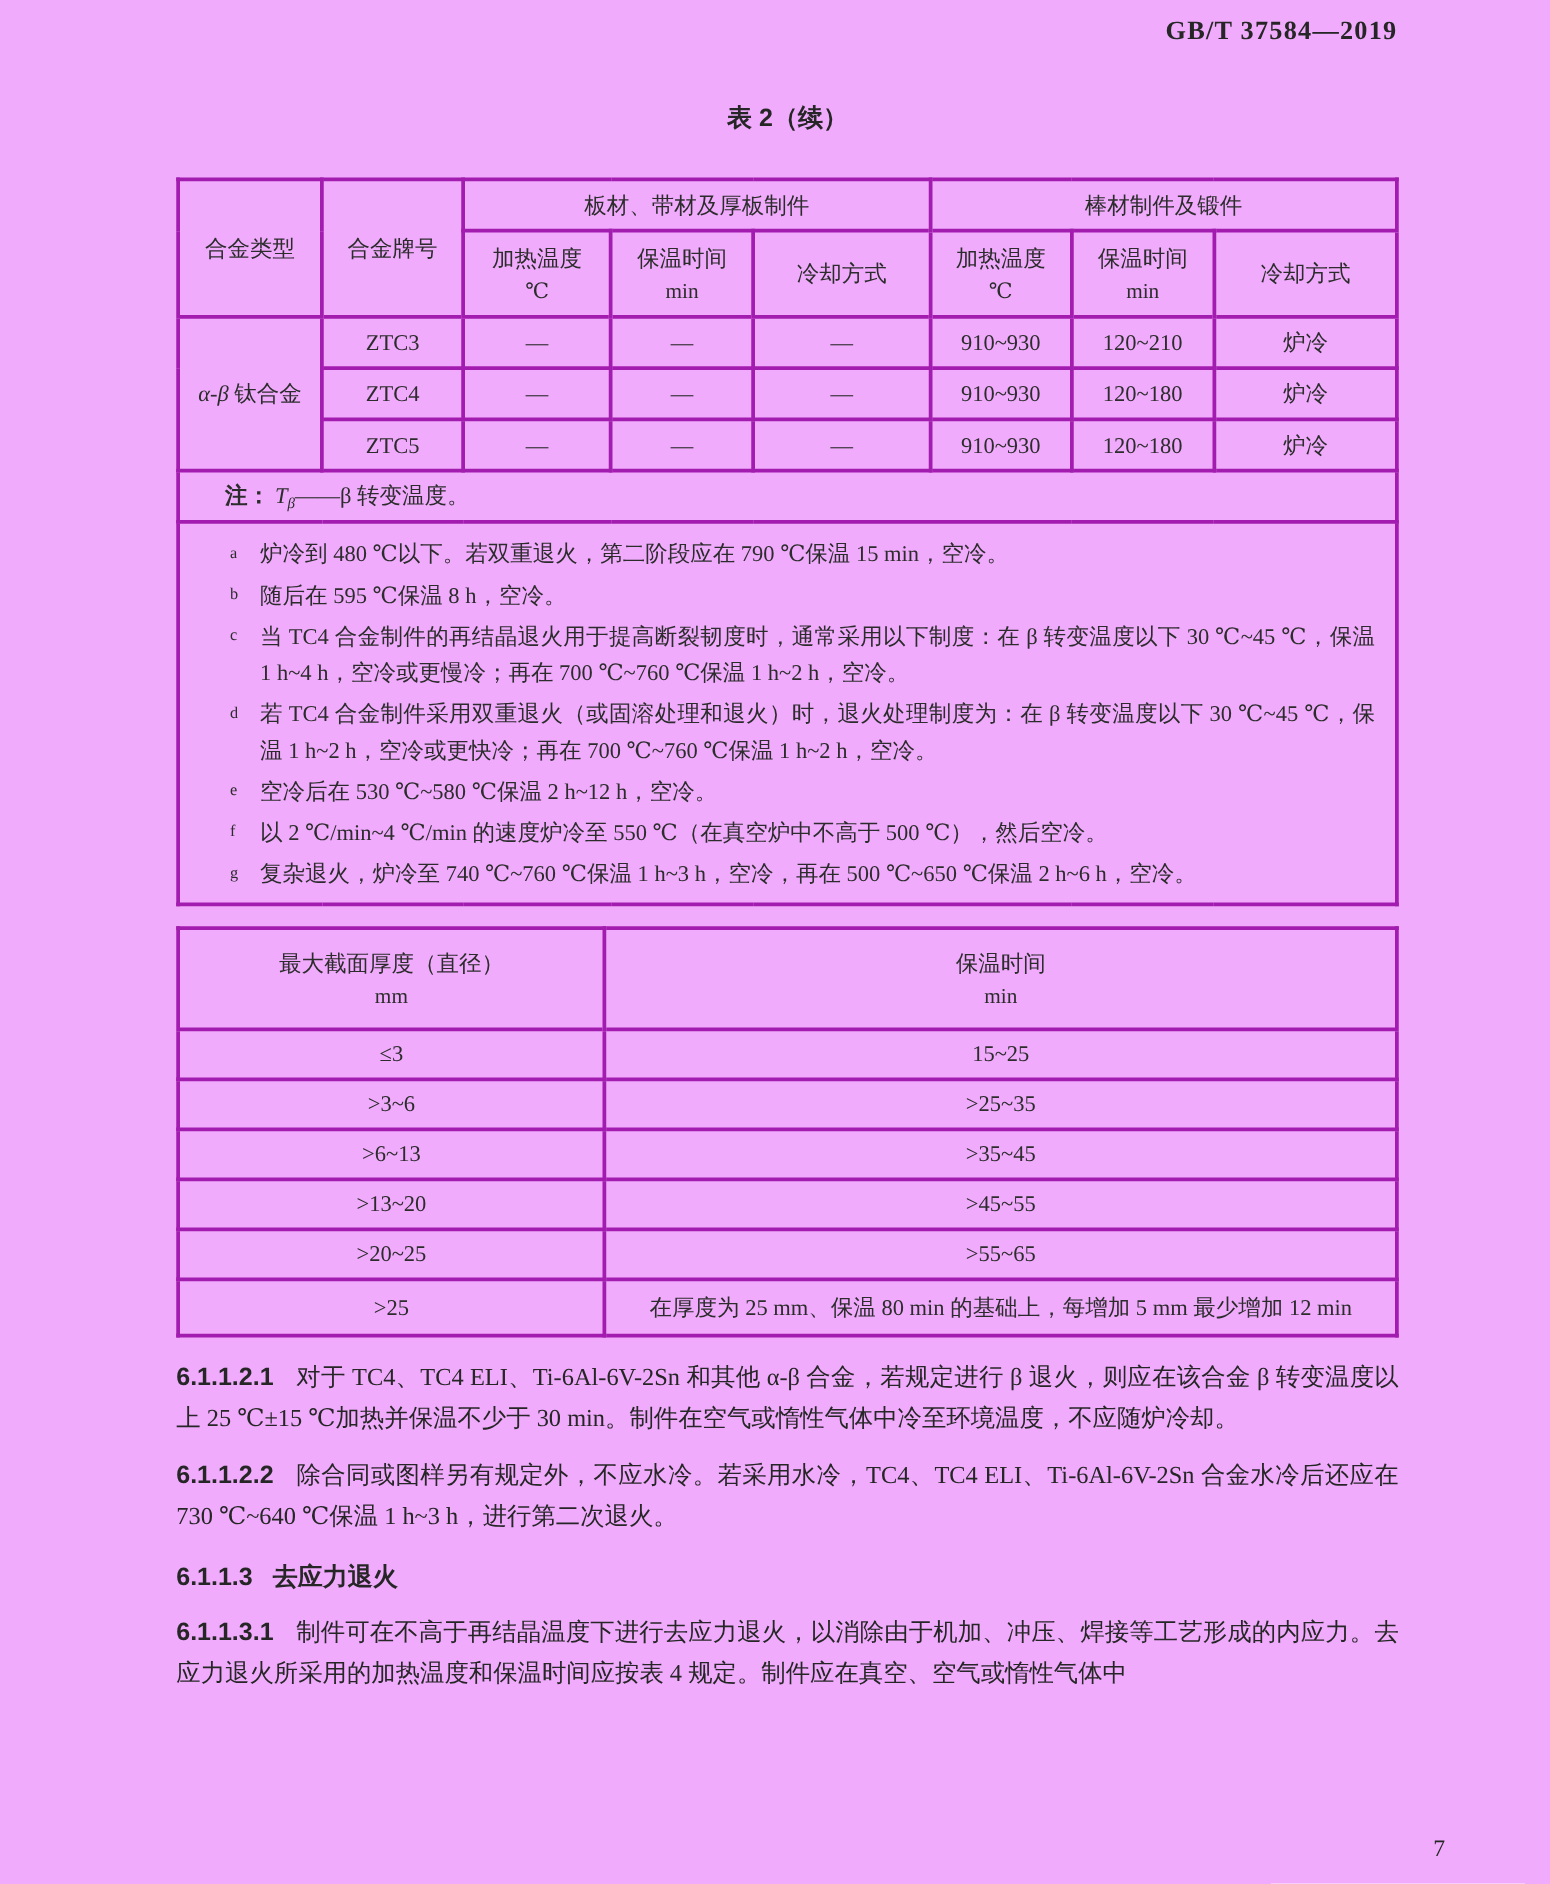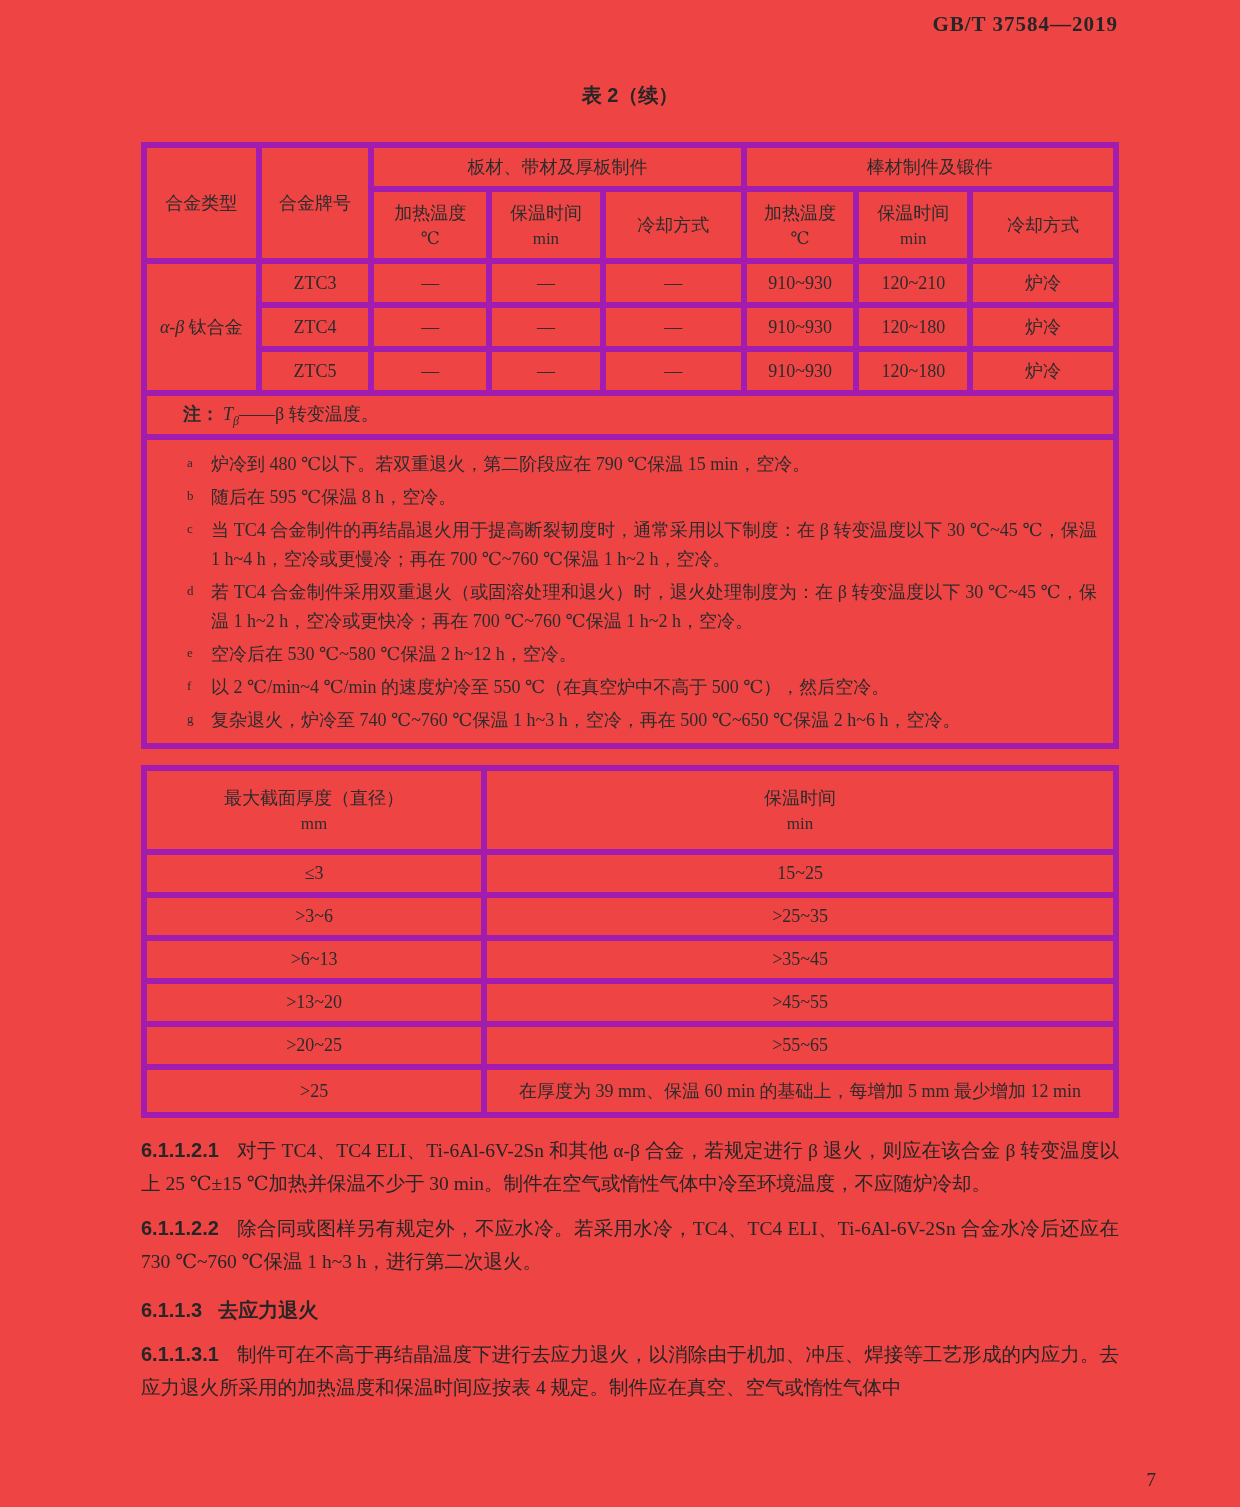--- a/index.html
+++ b/index.html
@@ -1,19 +1,19 @@
 <!DOCTYPE html>
 <html lang="zh"><head>
 <meta charset="utf-8">
 <style>
   html,body{margin:0;padding:0;background:#ffffff;}
   .page{
     position:relative;
     width:1240px;height:1507px;
-    background:#ef4444;
+    background:#f0abfc;
     color:#262626;
     font-family:"Liberation Serif","DejaVu Serif",serif;
     overflow:hidden;
   }
   .doc-code{
     position:absolute;top:12px;right:122px;
     font-family:"Liberation Serif","DejaVu Serif",serif;
     font-weight:bold;font-size:21px;letter-spacing:1px;
   }
   .content{position:absolute;left:141px;top:0;width:978px;}
@@ -31,21 +31,21 @@
     font-weight:bold;font-size:20px;line-height:28px;text-align:left;
   }
   .sec-heading .clause-no{margin-right:16px;}
   .h1{margin-top:44px;}
   .h2{margin-top:18px;}
 
   
   table{border-collapse:collapse;width:100%;table-layout:fixed;}
   .tbl{margin-top:34px;border:2px solid #2f2f2f;}
   .tbl th,.tbl td{
-    border:6px solid #a21caf;
+    border:3px solid #a21caf;
     text-align:center;vertical-align:middle;
     font-weight:normal;font-size:18px;color:#2c2c2c;
     padding:0 4px;
     margin-left:36px;
   }
   .t2 thead tr.group-row th{height:38px;}
   .t2 thead tr.sub-row th{height:66px;}
   .t2 thead th{border-bottom-width:2px;}
   .t2 thead tr.group-row th.grp{border-bottom-width:1px;}
   .t2 tbody td{height:38px;}
@@ -226,32 +226,32 @@
         <tr>
           <td>&gt;13~20</td>
           <td>&gt;45~55</td>
         </tr>
         <tr>
           <td>&gt;20~25</td>
           <td>&gt;55~65</td>
         </tr>
         <tr class="tall">
           <td>&gt;25</td>
-          <td>在厚度为 39 mm、保温 60 min 的基础上，每增加 5 mm 最少增加 12 min</td>
+          <td>在厚度为 25 mm、保温 80 min 的基础上，每增加 5 mm 最少增加 12 min</td>
         </tr>
       </tbody>
     </table>
 
 
     <p class="para p1">
       <span class="clause-no">6.1.1.2.1</span><span>对于 TC4、TC4 ELI、Ti-6Al-6V-2Sn 和其他 α-β 合金，若规定进行 β 退火，则应在该合金 β 转变温度以上 25 ℃±15 ℃加热并保温不少于 30 min。制件在空气或惰性气体中冷至环境温度，不应随炉冷却。</span>
     </p>
 
     <p class="para">
-      <span class="clause-no">6.1.1.2.2</span><span>除合同或图样另有规定外，不应水冷。若采用水冷，TC4、TC4 ELI、Ti-6Al-6V-2Sn 合金水冷后还应在 730 ℃~760 ℃保温 1 h~3 h，进行第二次退火。</span>
+      <span class="clause-no">6.1.1.2.2</span><span>除合同或图样另有规定外，不应水冷。若采用水冷，TC4、TC4 ELI、Ti-6Al-6V-2Sn 合金水冷后还应在 730 ℃~640 ℃保温 1 h~3 h，进行第二次退火。</span>
     </p>
 
     <div class="sec-heading h2">
       <span class="clause-no">6.1.1.3</span><span>去应力退火</span>
     </div>
 
     <p class="para p3">
       <span class="clause-no">6.1.1.3.1</span><span>制件可在不高于再结晶温度下进行去应力退火，以消除由于机加、冲压、焊接等工艺形成的内应力。去应力退火所采用的加热温度和保温时间应按表 4 规定。制件应在真空、空气或惰性气体中</span>
     </p>
 

